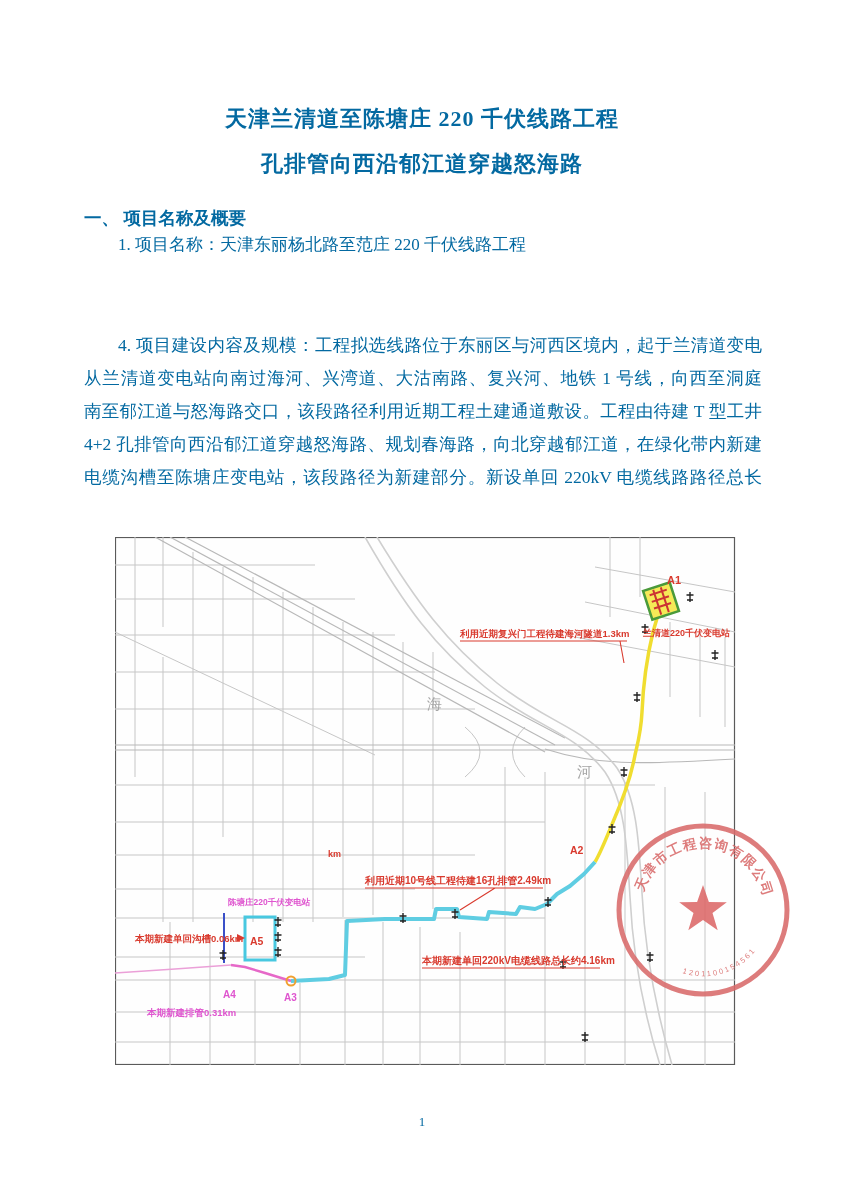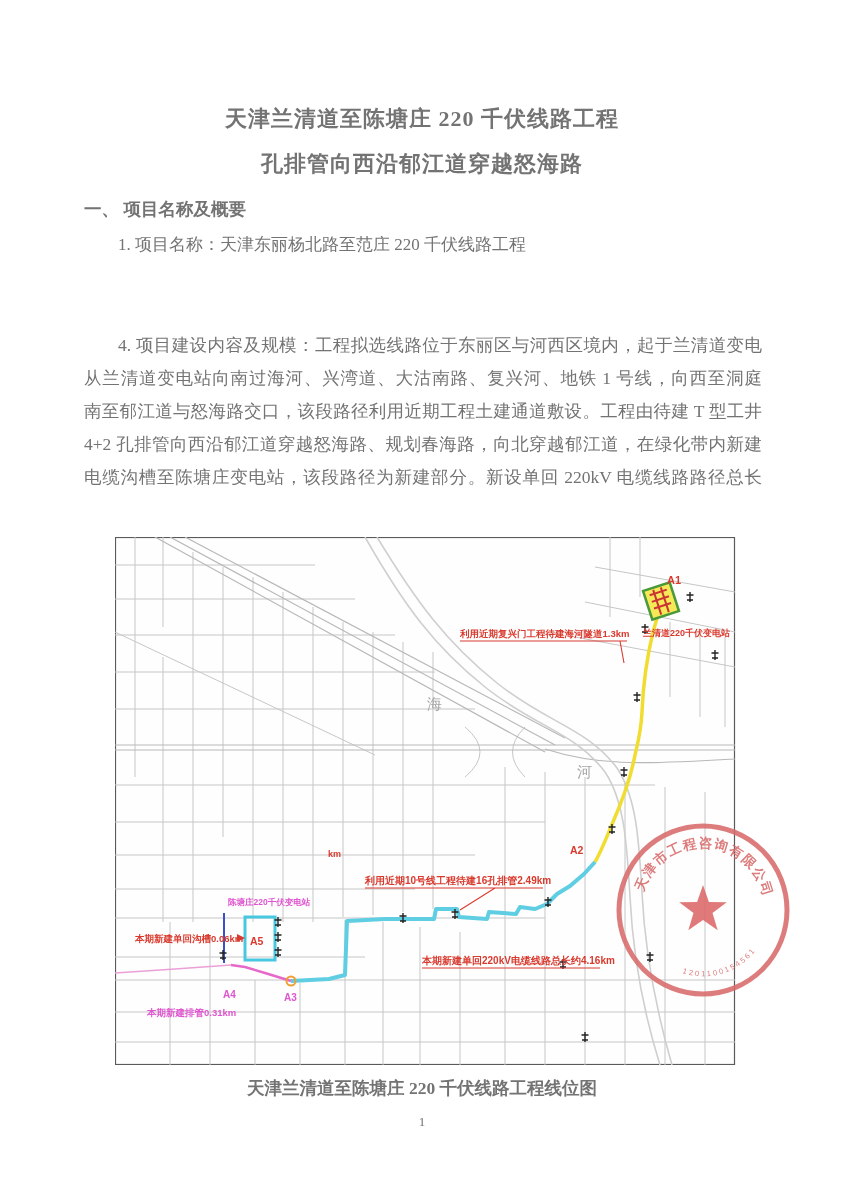--- a/index.html
+++ b/index.html
@@ -1,38 +1,38 @@
 <!DOCTYPE html>
 <html><head>
 <meta charset="utf-8">
 <style>
   html,body{margin:0;padding:0;background:#ffffff;}
   .page{position:relative;width:844px;height:1200px;background:#ffffff;overflow:hidden;
-        font-family:"Liberation Serif","DejaVu Serif",serif;color:#737373;}
+        font-family:"Liberation Serif","DejaVu Serif",serif;color:#0369a1;}
   .abs{position:absolute;}
   .title{left:0;width:844px;text-align:center;font-size:22px;font-weight:bold;letter-spacing:1px;white-space:nowrap;}
   .heading{left:84px;font-size:17.5px;font-weight:bold;white-space:nowrap;}
   .item{left:118px;width:644px;font-size:17px;white-space:nowrap;}
   .pline{left:84px;width:678px;font-size:17.5px;text-align:justify;text-align-last:justify;text-justify:inter-character;height:24px;line-height:24px;overflow:hidden;}
   .pline.first{text-indent:34px;}
   .pline.last{text-align-last:left;}
   .mapwrap{left:115px;top:537px;width:690px;height:528px;}
   .caption{left:0;width:844px;top:1076px;text-align:center;font-size:17.5px;font-weight:bold;white-space:nowrap;}
   .pageno{left:0;width:844px;top:1114px;text-align:center;font-size:13px;}
   svg text{font-family:"Liberation Sans","DejaVu Sans",sans-serif;}
 </style>
 </head>
 <body>
 
 <div class="page">
 
   <div class="abs title" style="top:104px">天津兰清道至陈塘庄 220 千伏线路工程</div>
   <div class="abs title" style="top:149px">孔排管向西沿郁江道穿越怒海路</div>
 
-  <div class="abs heading" style="top:197px">一、  项目名称及概要</div>
+  <div class="abs heading" style="top:206px">一、  项目名称及概要</div>
 
   <div class="abs item" style="top:233px">1.  项目名称：天津东丽杨北路至范庄 220 千伏线路工程</div>
 
   <div class="abs pline first" style="top:333px">4.  项目建设内容及规模：工程拟选线路位于东丽区与河西区境内，起于兰清道变电站，</div>
   <div class="abs pline" style="top:366px">从兰清道变电站向南过海河、兴湾道、大沽南路、复兴河、地铁 1 号线，向西至洞庭路，向</div>
   <div class="abs pline" style="top:399px">南至郁江道与怒海路交口，该段路径利用近期工程土建通道敷设。工程由待建 T 型工井新建</div>
   <div class="abs pline" style="top:432px">4+2 孔排管向西沿郁江道穿越怒海路、规划春海路，向北穿越郁江道，在绿化带内新建单回</div>
   <div class="abs pline" style="top:465px">电缆沟槽至陈塘庄变电站，该段路径为新建部分。新设单回 220kV 电缆线路路径总长 4.16km，</div>
 
   <div class="abs mapwrap">
@@ -187,16 +187,15 @@
       <text font-size="13.5" fill="#d96b6b" font-weight="bold" letter-spacing="1.5">
         <textPath href="#sealTextArc" startOffset="2">天津市工程咨询有限公司</textPath>
       </text>
       <text font-size="7.5" fill="#d96b6b" letter-spacing="2.2">
         <textPath href="#sealNumArc" startOffset="8">1201100154561</textPath>
       </text>
     </g>
   </svg>
   </div>
 
-  <div class="abs caption">天津兰清道至陈塘庄 220 千伏线路工程线位图</div>
   <div class="abs pageno">1</div>
 
 </div>
 
 </body></html>

